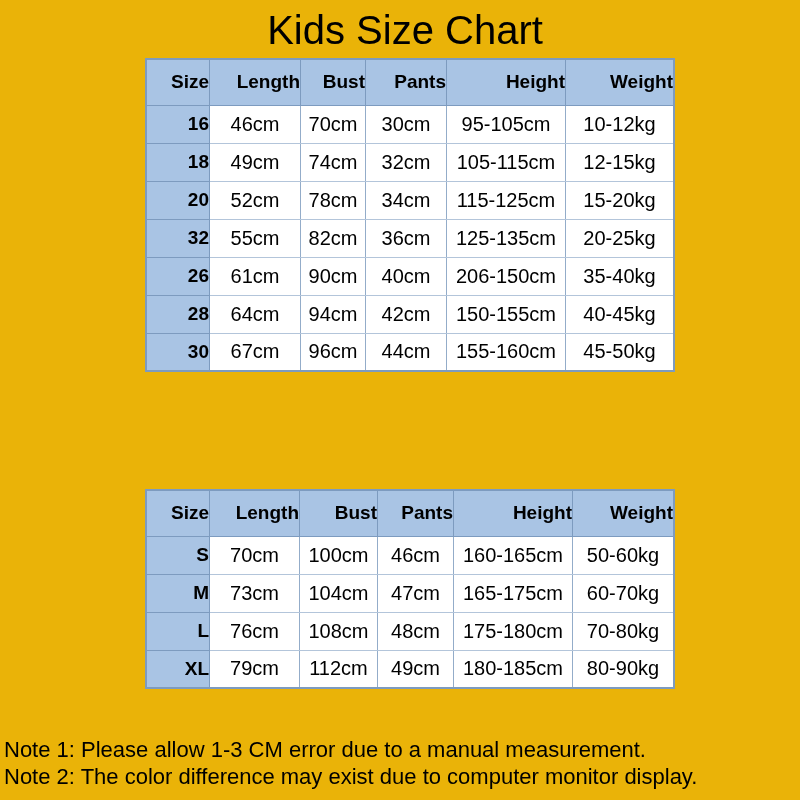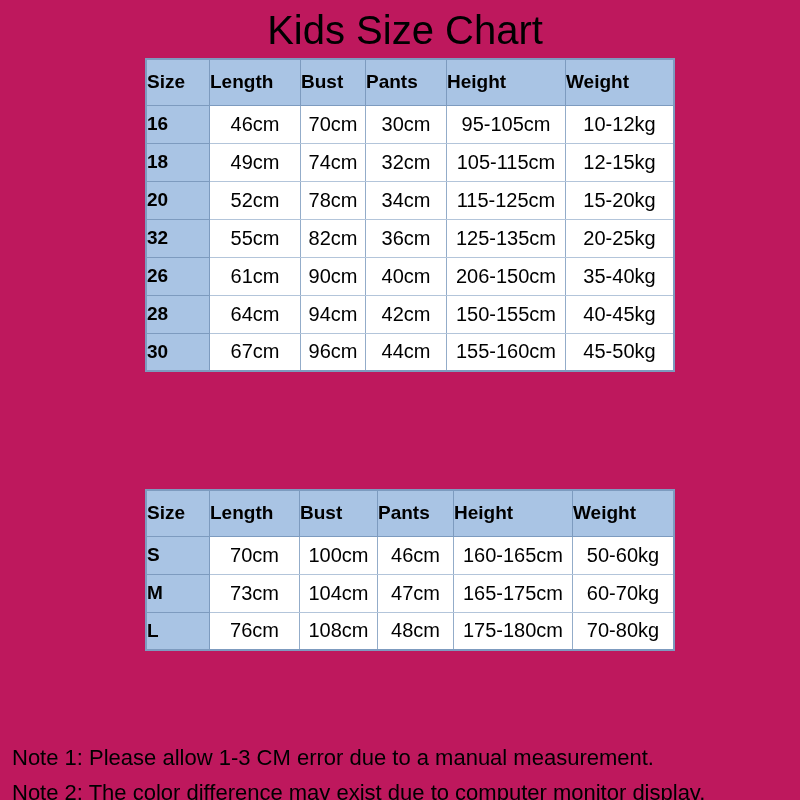--- a/index.html
+++ b/index.html
@@ -10,21 +10,21 @@
   body {
     width: 800px;
     height: 800px;
     font-family: "Liberation Sans", "DejaVu Sans", sans-serif;
     color: #000000;
   }
   .page {
     position: relative;
     width: 800px;
     height: 800px;
-    background: #be185d;
+    background: #eab308;
     overflow: hidden;
   }
   .chart-title {
     position: absolute;
     left: 125px;
     width: 560px;
     margin: 0;
     text-align: center;
     font-size: 40px;
     font-weight: normal;
@@ -47,21 +47,21 @@
   #adults-table { top: 489px; }
 
   table.size-table thead tr { height: 46px; }
   table.size-table tbody tr { height: 38px; }
 
   table.size-table th {
     background: var(--cell-blue, #a9c4e4);
     border: 1px solid var(--border-dark, #7d9bbf);
     font-size: 19px;
     font-weight: bold;
-    text-align: left;
+    text-align: right;
     vertical-align: middle;
     padding: 0;
   }
   table.size-table td {
     background: #ffffff;
     border-left: 1px solid var(--border-mid, #93acc9);
     border-right: 1px solid var(--border-mid, #93acc9);
     border-top: 1px solid var(--border-light, #b3c5da);
     border-bottom: 1px solid var(--border-light, #b3c5da);
     font-size: 20px;
@@ -87,21 +87,21 @@
   #adults-table .c4 { width: 118px; }
   #adults-table .c5 { width: 100px; }
 
   .notes {
     position: absolute;
     left: 4px;
     top: 736px;
     width: 792px;
   }
   .notes p {
-    margin: 8px;
+    margin: 0;
     font-size: 22px;
     line-height: 27px;
     color: #000000;
     white-space: nowrap;
   }
 </style>
 </head>
 <body>
 
 <div class="page">
@@ -210,20 +210,28 @@
           <td class="c5">60-70kg</td>
         </tr>
         <tr>
           <th class="c0">L</th>
           <td class="c1">76cm</td>
           <td class="c2">108cm</td>
           <td class="c3">48cm</td>
           <td class="c4">175-180cm</td>
           <td class="c5">70-80kg</td>
         </tr>
+        <tr>
+          <th class="c0">XL</th>
+          <td class="c1">79cm</td>
+          <td class="c2">112cm</td>
+          <td class="c3">49cm</td>
+          <td class="c4">180-185cm</td>
+          <td class="c5">80-90kg</td>
+        </tr>
       </tbody>
     </table>
 
   <div class="notes">
     <p>Note 1: Please allow 1-3 CM error due to a manual measurement.</p>
     <p>Note 2: The color difference may exist due to computer monitor display.</p>
   </div>
 
 </div>
 

